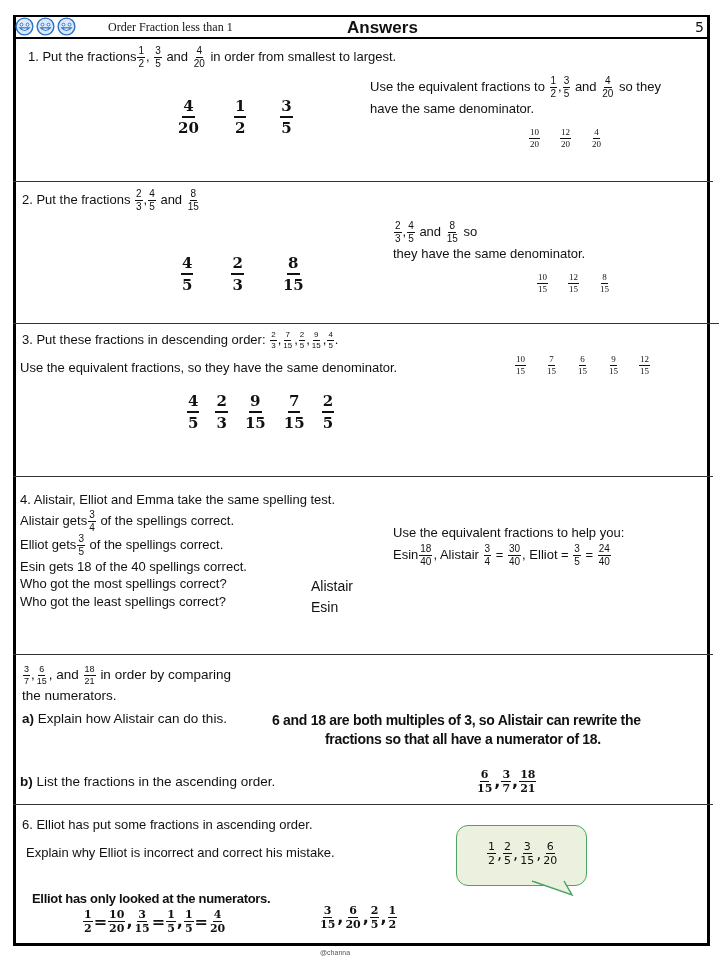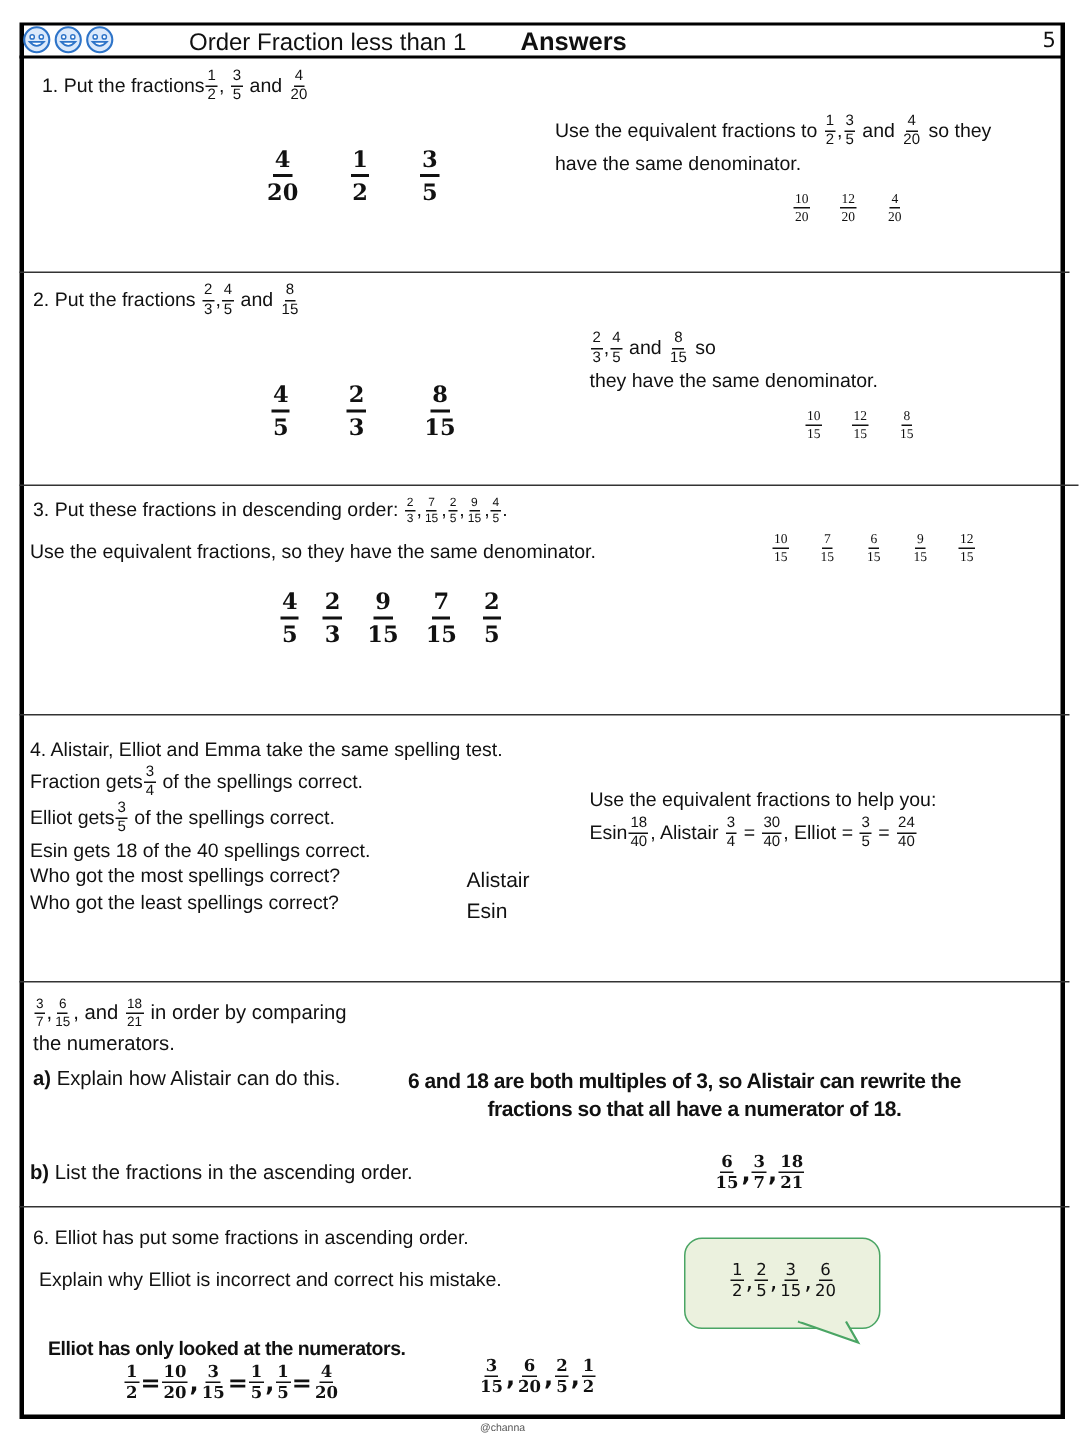--- a/index.html
+++ b/index.html
@@ -5,21 +5,21 @@
   html, body { margin: 0; padding: 0; background: #ffffff; }
   body { width: 720px; height: 960px; position: relative; overflow: hidden;
          font-family: "DejaVu Sans", sans-serif; color: #111; }
   .abs { position: absolute; }
   .frame { position: absolute; left: 13px; top: 15px; width: 697px; height: 931px;
            border-left: 3px solid #000; border-right: 3px solid #000; border-bottom: 3px solid #000;
            border-top: 2px solid #000; box-sizing: border-box; }
   .header-line { position: absolute; left: 13px; top: 37px; width: 697px; height: 2px; background: #000; }
   .sec-line { position: absolute; left: 13px; width: 700px; height: 1px; background: #333; }
   .smiley { position: absolute; top: 17px; width: 19px; height: 19px; }
-  .hdr-topic { position: absolute; left: 126px; top: 20px; font-size: 16px; font-family: Liberation Sans, sans-serif; }
+  .hdr-topic { position: absolute; left: 108px; top: 20px; font-size: 12px; font-family: Liberation Serif, serif; }
   .hdr-title { position: absolute; left: 347px; top: 18px; font-size: 17px; font-weight: bold; font-family: "Liberation Sans", sans-serif; }
   .hdr-page { position: absolute; left: 695px; top: 19px; font-size: 14px; font-family: "DejaVu Sans", sans-serif; }
   .txt { position: absolute; font-size: 13px; white-space: nowrap; line-height: 21px; font-family: Liberation Sans, sans-serif; }
   .narrow { font-family: "Liberation Sans", sans-serif; font-size: 13.5px; }
   .frac { display: inline-flex; flex-direction: column; align-items: center; vertical-align: middle;
           line-height: 1; margin: 0 1px; }
   .frac .n { border-bottom: 1px solid #111; padding: 0 1px 1px; }
   .frac .d { padding: 1px 1px 0; }
   .fs-s { font-size: 10px; }
   .fs-xs { font-size: 9px; font-family: "Liberation Serif", serif; }
@@ -75,20 +75,21 @@
     </span>,
   <span class="frac fs-s">
       <span class="n">3</span>
       <span class="d">5</span>
     </span>
   <span>and</span>
   <span class="frac fs-s">
       <span class="n">4</span>
       <span class="d">20</span>
     </span>
+  <span>in order from smallest to largest.</span>
 </div>
 <div class="row" style="left:176px;top:99px;gap:32px">
   <span class="frac fs-l">
       <span class="n">4</span>
       <span class="d">20</span>
     </span>
   <span class="frac fs-l">
       <span class="n">1</span>
       <span class="d">2</span>
     </span>
@@ -249,21 +250,21 @@
       <span class="d">15</span>
     </span>
   <span class="frac fs-l">
       <span class="n">2</span>
       <span class="d">5</span>
     </span>
 </div>
 
 <div class="txt" style="left:20px;top:489px">4. Alistair, Elliot and Emma take the same spelling test.</div>
 <div class="txt" style="left:20px;top:510px">
-  <span>Fraction gets</span><span class="frac fs-s">
+  <span>Alistair gets</span><span class="frac fs-s">
       <span class="n">3</span>
       <span class="d">4</span>
     </span>
   <span>of the spellings correct.</span>
 </div>
 <div class="txt" style="left:20px;top:534px">
   <span>Elliot gets</span><span class="frac fs-s">
       <span class="n">3</span>
       <span class="d">5</span>
     </span>

